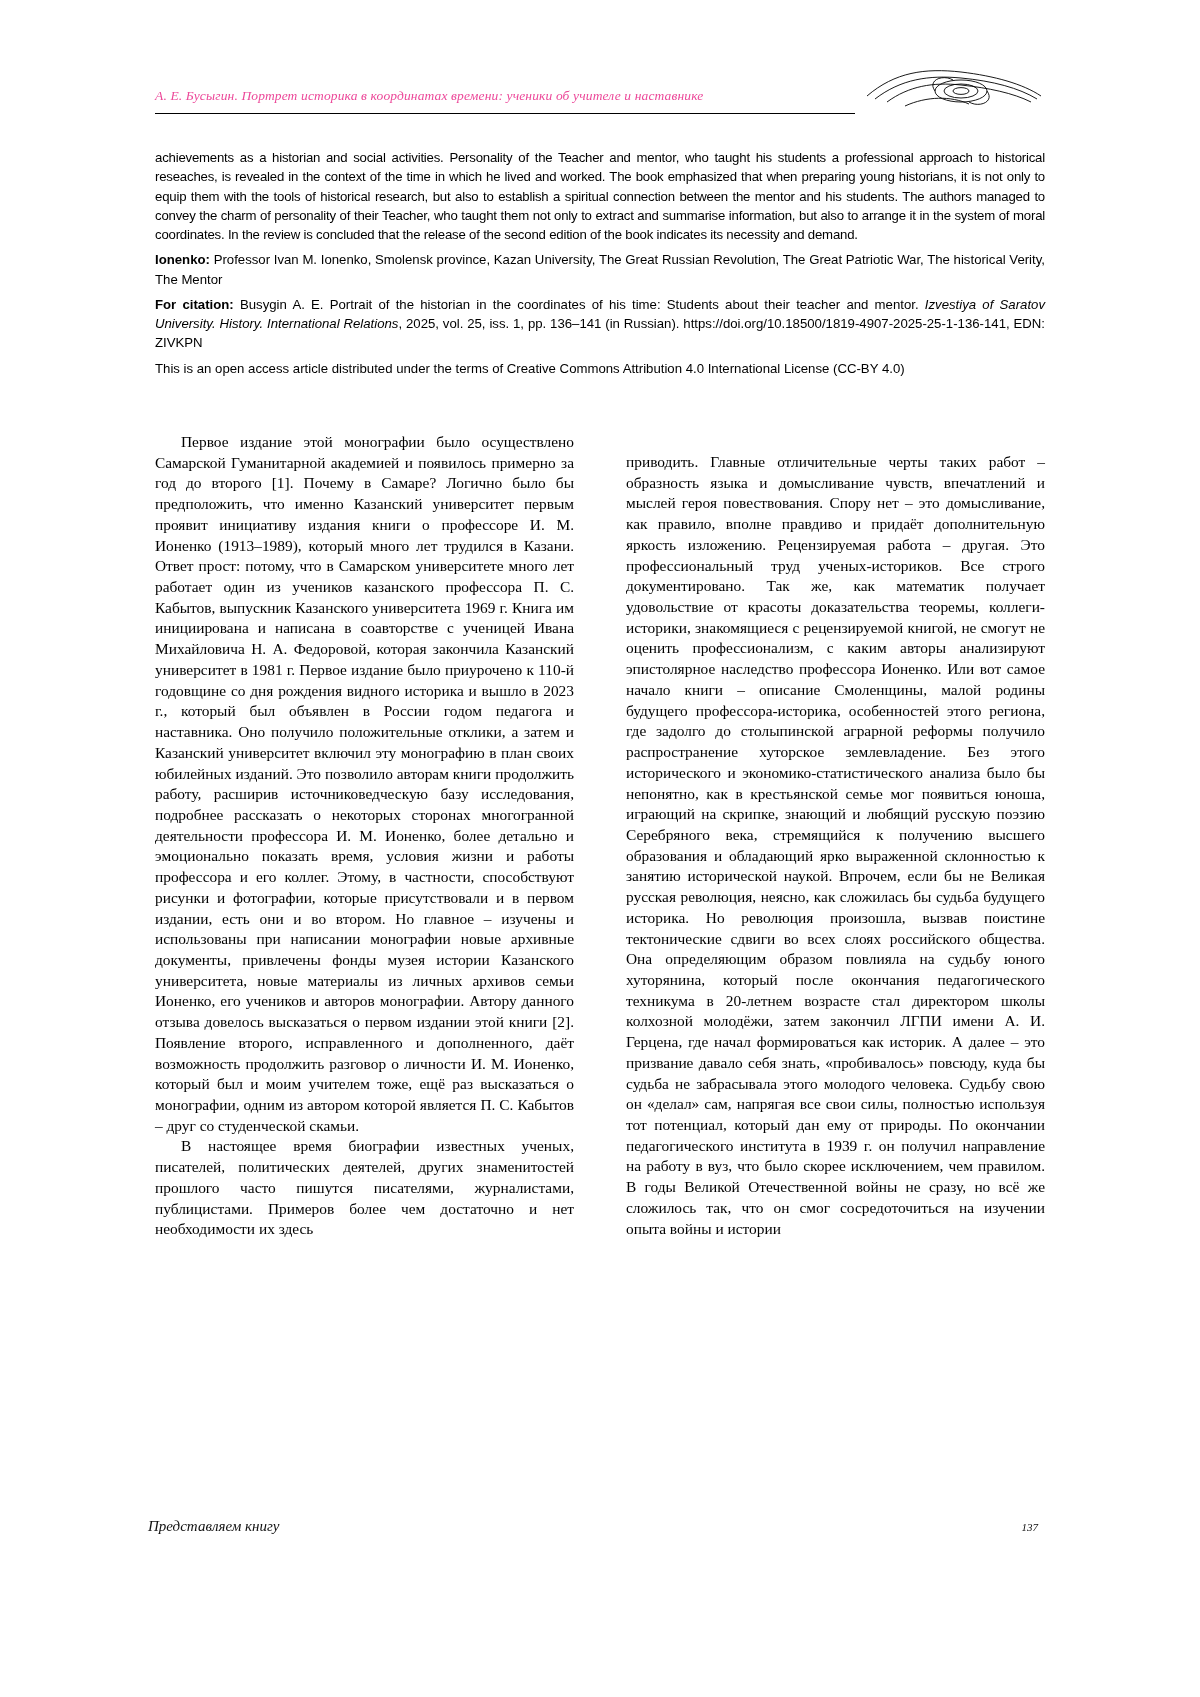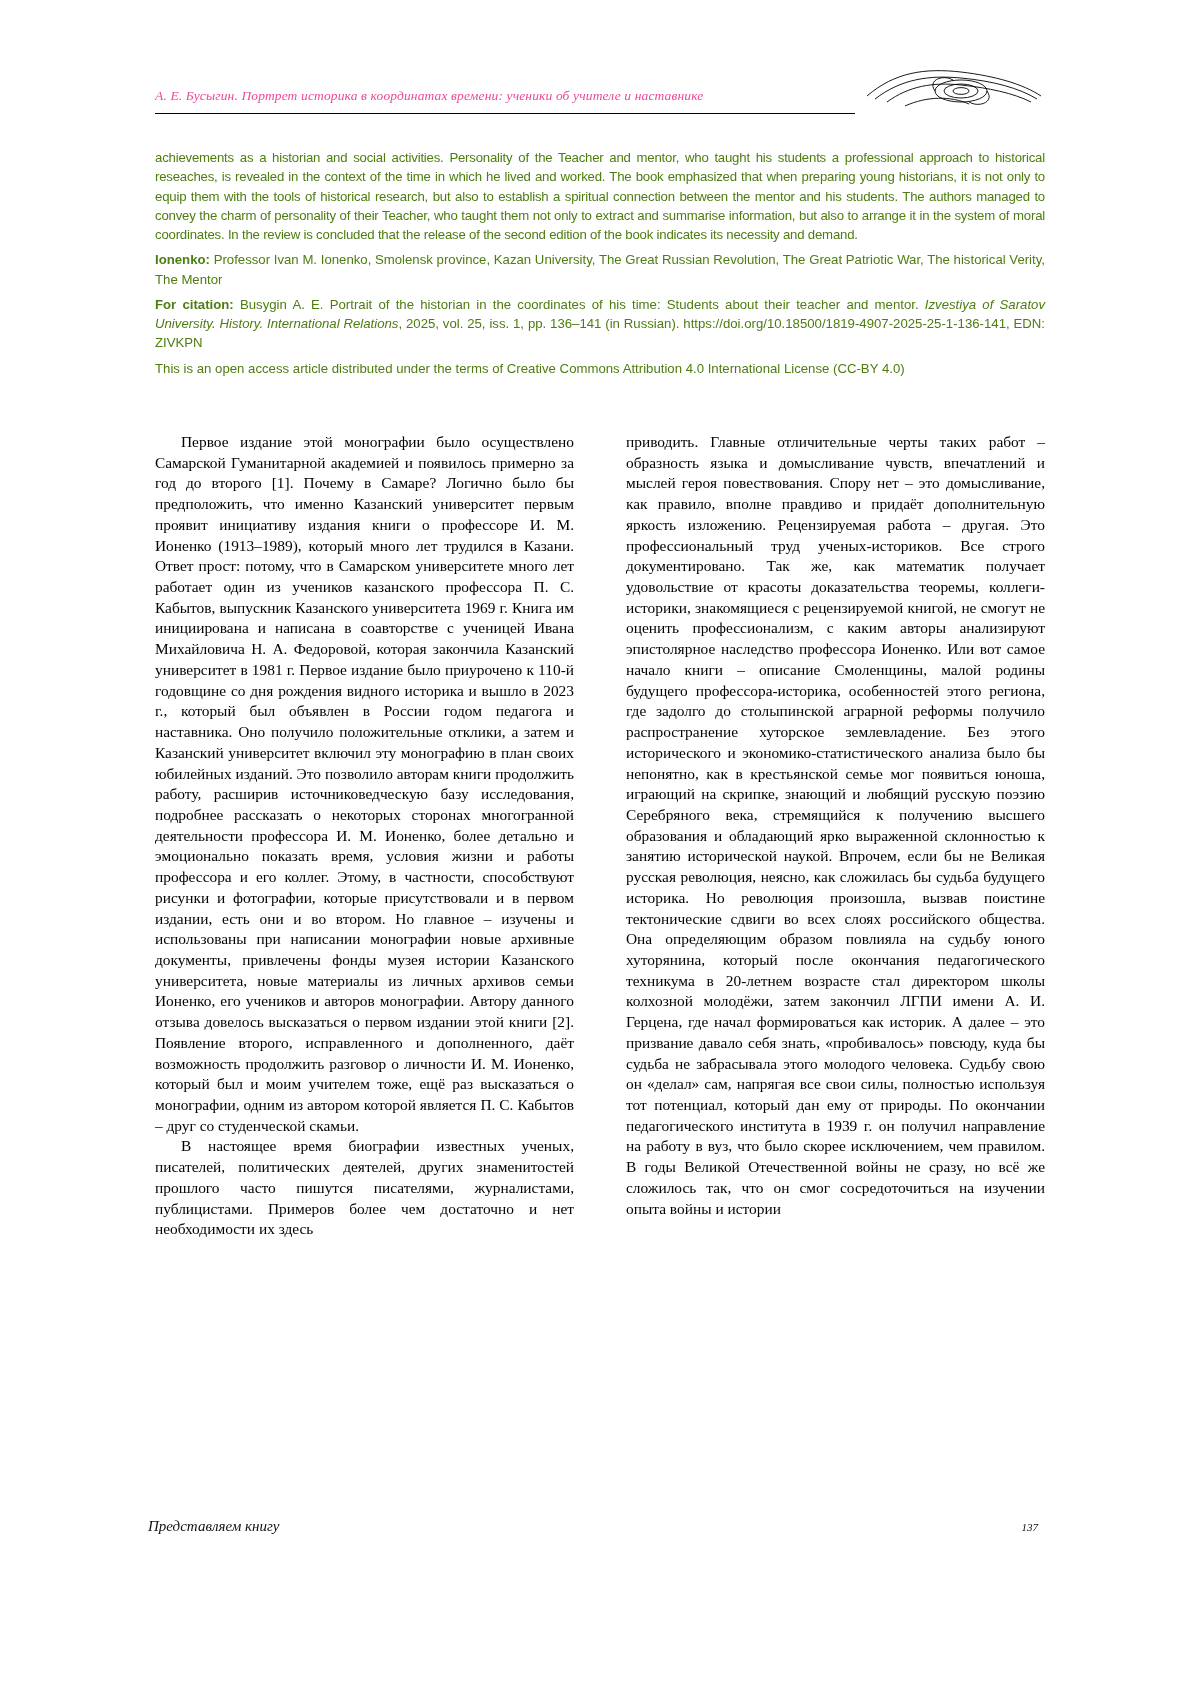--- a/index.html
+++ b/index.html
@@ -61,21 +61,21 @@
   
   .abstract {
     position: absolute;
     left: 155px;
     top: 148px;
     width: 890px;
     font-family: "Liberation Sans", sans-serif;
     font-size: 13.2px;
     line-height: 1.46;
     text-align: justify;
-    color: #4d7c0f;
+    color: #000000;
   }
   .abstract p {
     margin: 0 0 6px 0;
   }
   .abstract .tight {
     letter-spacing: -0.2px;
   }
   .lbl {
     font-weight: bold;
   }
@@ -101,20 +101,21 @@
     text-align: justify;
     text-justify: inter-word;
     hyphens: manual;
   }
   .col p {
     margin: 0;
     text-indent: 26px;
   }
   .col p.cont {
     text-indent: 0;
+    margin-top: 20px;
   }
 
   
   .footer {
     position: absolute;
     left: 148px;
     top: 1518px;
     width: 890px;
     display: flex;
     align-items: center;

